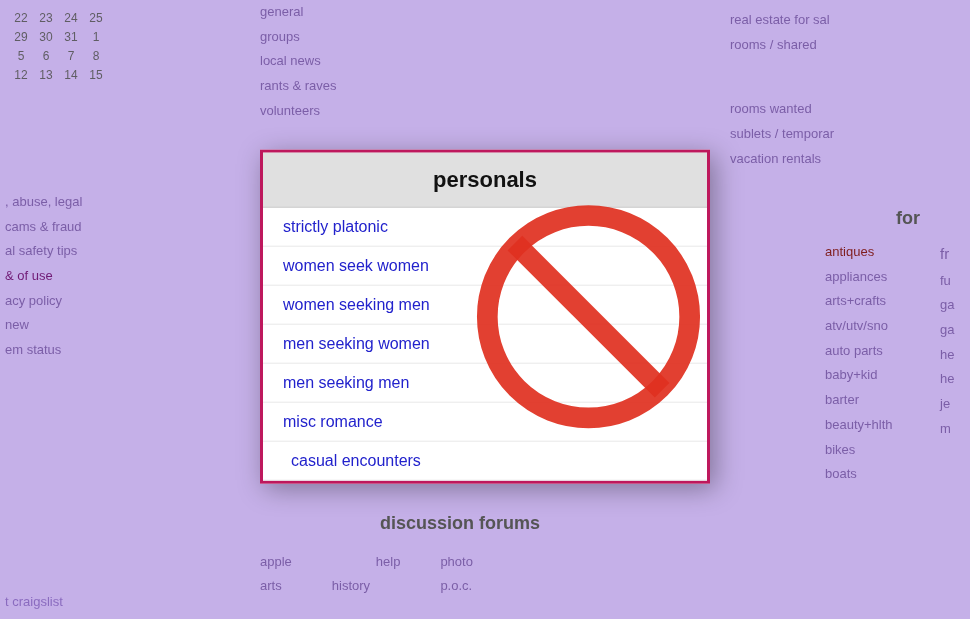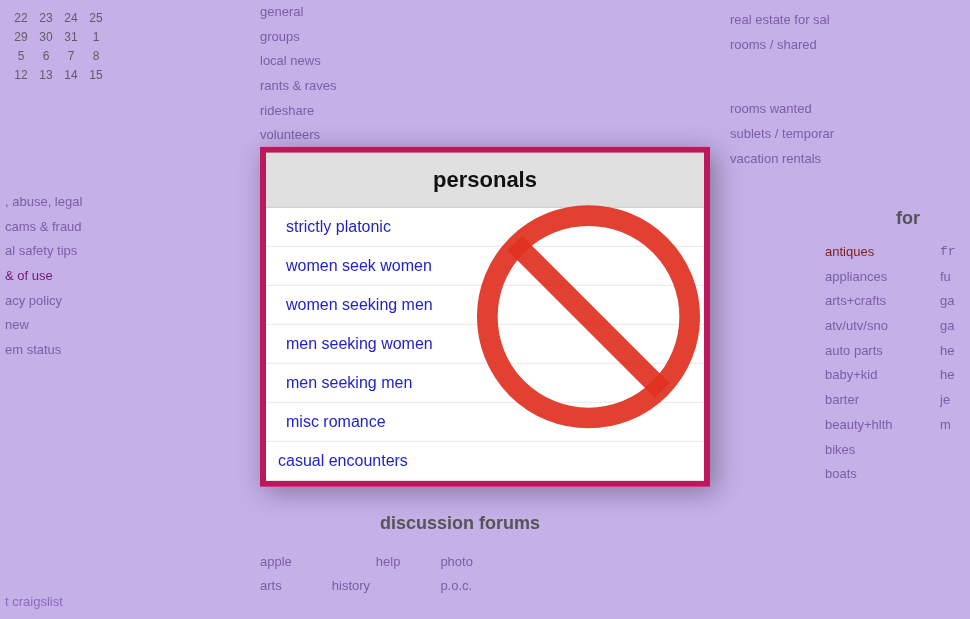--- a/index.html
+++ b/index.html
@@ -65,21 +65,20 @@
         <a href="#" style="display: block; color: rgb(123, 94, 167); font-size: 13px; text-decoration: none; line-height: 1.9;">em status</a>
       </div>
   </div>
 
   <div style="position:absolute;top:0px;left:260px;width:190px;">
     <div id="center-top-links">
         <a href="#" style="display: block; color: rgb(123, 94, 167); font-size: 13px; text-decoration: none; line-height: 1.9;">general</a>
         <a href="#" style="display: block; color: rgb(123, 94, 167); font-size: 13px; text-decoration: none; line-height: 1.9;">groups</a>
         <a href="#" style="display: block; color: rgb(123, 94, 167); font-size: 13px; text-decoration: none; line-height: 1.9;">local news</a>
         <a href="#" style="display: block; color: rgb(123, 94, 167); font-size: 13px; text-decoration: none; line-height: 1.9;">rants &amp; raves</a>
-        <a href="#" style="display: block; color: rgb(123, 94, 167); font-size: 13px; text-decoration: none; line-height: 1.9;">rideshare</a>
         <a href="#" style="display: block; color: rgb(123, 94, 167); font-size: 13px; text-decoration: none; line-height: 1.9;">volunteers</a>
       </div>
   </div>
 
   <div style="position:absolute;top:8px;right:0px;width:240px;">
     <div id="right-top-links">
         <a href="#" style="display: block; color: rgb(123, 94, 167); font-size: 13px; text-decoration: none; line-height: 1.9;">real estate for sal</a>
         <a href="#" style="display: block; color: rgb(123, 94, 167); font-size: 13px; text-decoration: none; line-height: 1.9;">rooms / shared</a>
         <a href="#" style="display: block; color: rgb(123, 94, 167); font-size: 13px; text-decoration: none; line-height: 1.9; margin-top: 40px;">rooms wanted</a>
         <a href="#" style="display: block; color: rgb(123, 94, 167); font-size: 13px; text-decoration: none; line-height: 1.9;">sublets / temporar</a>
@@ -96,21 +95,21 @@
       <a href="#" style="display: block; color: rgb(123, 94, 167); font-size: 13px; text-decoration: none; line-height: 1.9;">atv/utv/sno</a>
       <a href="#" style="display: block; color: rgb(123, 94, 167); font-size: 13px; text-decoration: none; line-height: 1.9;">auto parts</a>
       <a href="#" style="display: block; color: rgb(123, 94, 167); font-size: 13px; text-decoration: none; line-height: 1.9;">baby+kid</a>
       <a href="#" style="display: block; color: rgb(123, 94, 167); font-size: 13px; text-decoration: none; line-height: 1.9;">barter</a>
       <a href="#" style="display: block; color: rgb(123, 94, 167); font-size: 13px; text-decoration: none; line-height: 1.9;">beauty+hlth</a>
       <a href="#" style="display: block; color: rgb(123, 94, 167); font-size: 13px; text-decoration: none; line-height: 1.9;">bikes</a>
       <a href="#" style="display: block; color: rgb(123, 94, 167); font-size: 13px; text-decoration: none; line-height: 1.9;">boats</a>
     </div>
 
   <div style="position:absolute;top:240px;right:0px;width:30px;" id="right-fr-container">
-      <a href="#" style="display: block; color: rgb(123, 94, 167); font-size: 13px; text-decoration: none; line-height: 1.9; font-family: Liberation Mono, monospace;">fr</a>
+      <a href="#" style="display: block; color: rgb(123, 94, 167); font-size: 15px; text-decoration: none; line-height: 1.9;">fr</a>
       <a href="#" style="display: block; color: rgb(123, 94, 167); font-size: 13px; text-decoration: none; line-height: 1.9;">fu</a>
       <a href="#" style="display: block; color: rgb(123, 94, 167); font-size: 13px; text-decoration: none; line-height: 1.9;">ga</a>
       <a href="#" style="display: block; color: rgb(123, 94, 167); font-size: 13px; text-decoration: none; line-height: 1.9;">ga</a>
       <a href="#" style="display: block; color: rgb(123, 94, 167); font-size: 13px; text-decoration: none; line-height: 1.9;">he</a>
       <a href="#" style="display: block; color: rgb(123, 94, 167); font-size: 13px; text-decoration: none; line-height: 1.9;">he</a>
       <a href="#" style="display: block; color: rgb(123, 94, 167); font-size: 13px; text-decoration: none; line-height: 1.9;">je</a>
       <a href="#" style="display: block; color: rgb(123, 94, 167); font-size: 13px; text-decoration: none; line-height: 1.9;">m</a>
     </div>
 
   <div style="position:absolute;bottom:85px;left:260px;font-size:18px;font-weight:bold;color:#555;text-align:center;width:400px;">discussion forums</div>
@@ -127,33 +126,33 @@
       <div>
         <a href="#" style="display: block; color: rgb(123, 94, 167); font-size: 13px; text-decoration: none; line-height: 1.9;">photo</a>
         <a href="#" style="display: block; color: rgb(123, 94, 167); font-size: 13px; text-decoration: none; line-height: 1.9;">p.o.c.</a>
       </div>
     </div>
 
   <div style="position:absolute;bottom:10px;left:5px;font-size:13px;color:#8a6bbf;">t craigslist</div>
 
 </div>
 
-<div style="position:absolute;top:50%;left:50%;transform:translate(-50%,-48%);width:450px;background:white;border:6px solid #be185d;box-shadow:5px 5px 25px rgba(0,0,0,0.35);z-index:10;">
+<div style="position:absolute;top:50%;left:50%;transform:translate(-50%,-48%);width:450px;background:white;border:3px solid #be185d;box-shadow:5px 5px 25px rgba(0,0,0,0.35);z-index:10;">
 
   <div style="background:#e0e0e0;padding:14px 20px;text-align:center;border-bottom:1px solid #ccc;">
     <span style="font-size:22px;font-weight:bold;color:#111;">personals</span>
   </div>
 
   <div style="position:relative;" id="modal-items-container">
   <a href="#" style="display: block; padding: 10px 20px; border-bottom: 1px solid rgb(232, 232, 232); color: rgb(34, 34, 204); font-size: 16px; text-decoration: none;">strictly platonic</a>
       <a href="#" style="display: block; padding: 10px 20px; border-bottom: 1px solid rgb(232, 232, 232); color: rgb(34, 34, 204); font-size: 16px; text-decoration: none;">women seek women</a>
       <a href="#" style="display: block; padding: 10px 20px; border-bottom: 1px solid rgb(232, 232, 232); color: rgb(34, 34, 204); font-size: 16px; text-decoration: none;">women seeking men</a>
       <a href="#" style="display: block; padding: 10px 20px; border-bottom: 1px solid rgb(232, 232, 232); color: rgb(34, 34, 204); font-size: 16px; text-decoration: none;">men seeking women</a>
       <a href="#" style="display: block; padding: 10px 20px; border-bottom: 1px solid rgb(232, 232, 232); color: rgb(34, 34, 204); font-size: 16px; text-decoration: none;">men seeking men</a>
       <a href="#" style="display: block; padding: 10px 20px; border-bottom: 1px solid rgb(232, 232, 232); color: rgb(34, 34, 204); font-size: 16px; text-decoration: none;">misc romance</a>
-      <a href="#" style="display: block; padding: 10px 12px; border-bottom: 1px solid rgb(232, 232, 232); color: rgb(34, 34, 204); font-size: 16px; text-decoration: none;">casual encounters</a>
+      <a href="#" style="display: block; padding: 10px 28px; border-bottom: 1px solid rgb(232, 232, 232); color: rgb(34, 34, 204); font-size: 16px; text-decoration: none;">casual encounters</a>
     </div>
 
   <svg style="position:absolute;top:50%;left:50%;transform:translate(-5%,-50%);width:230px;height:230px;pointer-events:none;z-index:20;" viewBox="0 0 100 100">
     <circle cx="50" cy="50" r="44" fill="none" stroke="#e03020" stroke-width="9" opacity="0.92"></circle>
     <line x1="18" y1="18" x2="82" y2="82" stroke="#e03020" stroke-width="9" opacity="0.92"></line>
   </svg>
 </div>
 
 </body></html>

